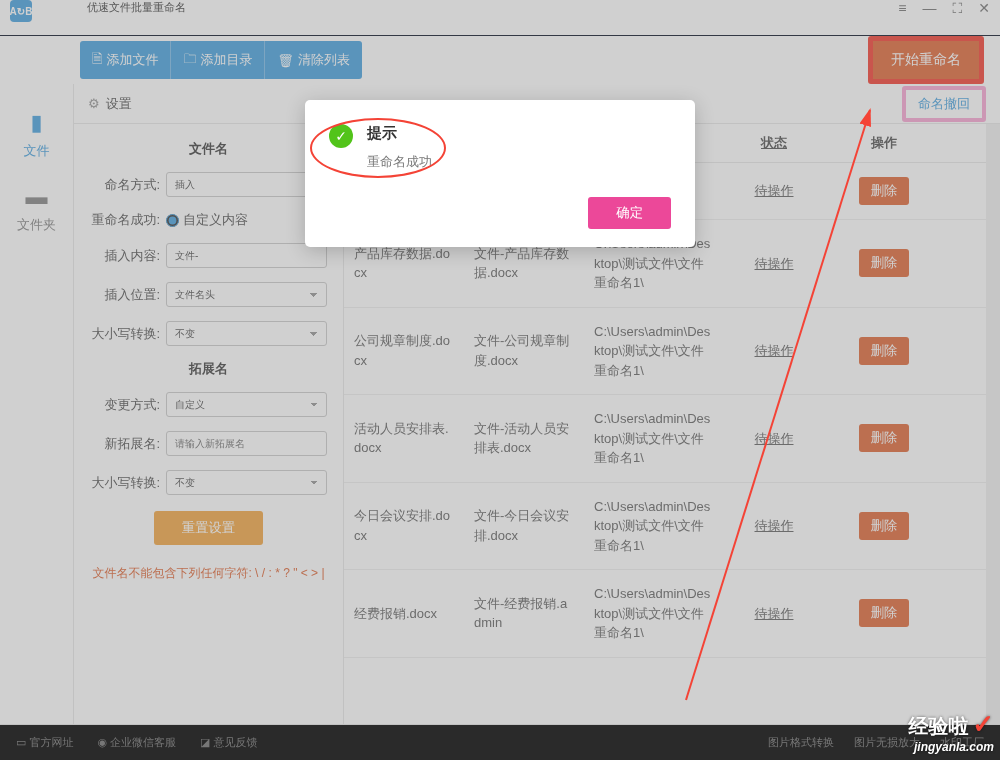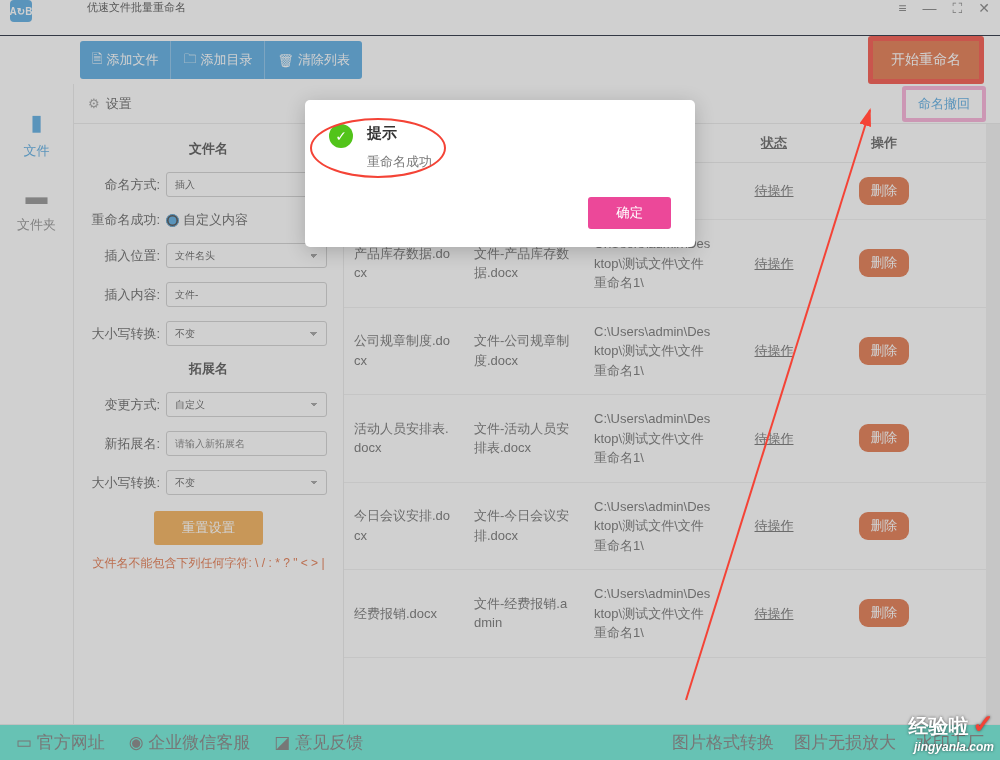--- a/index.html
+++ b/index.html
@@ -24,33 +24,33 @@
     .gear { margin-right: 6px; color: #999; }
     .undo-btn { margin-left: auto; border: 4px solid #f9a8d4; color: #4aa3df; padding: 5px 12px; border-radius: 3px; cursor: pointer; }
     .work-area { flex: 1; display: flex; overflow: hidden; }
     .left-panel { width: 270px; padding: 10px 16px; overflow-y: auto; border-right: 1px solid #e8e8e8; }
     .section-title { text-align: center; font-weight: bold; margin: 6px 0 14px; color: #444; }
     .field { display: flex; align-items: center; margin-bottom: 14px; gap: 6px; }
     .field-label { width: 70px; text-align: right; color: #555; flex-shrink: 0; }
     .input, .select { flex: 1; border: 1px solid #ccc; border-radius: 3px; padding: 6px 8px; font-size: 10px; background: #fff; color: #555; }
     .select { appearance: none; background-image: linear-gradient(45deg,transparent 50%,#999 50%),linear-gradient(135deg,#999 50%,transparent 50%); background-position: right 12px center, right 8px center; background-size: 4px 4px,4px 4px; background-repeat: no-repeat; padding-right: 24px; }
     .reset-btn { display: block; margin: 16px auto 10px; background: #f3a847; color: #fff; border: none; padding: 8px 28px; border-radius: 3px; cursor: pointer; }
-    .warning { text-align: center; color: #e06a3b; font-size: 12px; margin-top: 10px; }
+    .warning { text-align: center; color: #e06a3b; font-size: 12px; margin-top: 20px; }
     .radio-row { display: flex; align-items: center; gap: 4px; }
     .table-wrap { flex: 1; overflow-y: auto; position: relative; }
     .thead { display: flex; font-weight: bold; color: #555; padding: 10px 0; border-bottom: 1px solid #e8e8e8; position: sticky; top: 0; background: #fff; }
     .col-orig { width: 120px; padding: 0 10px; }
     .col-new { width: 120px; padding: 0 10px; }
     .col-path { width: 140px; padding: 0 10px; }
     .col-status { width: 100px; padding: 0 10px; text-align: center; text-decoration: underline; }
     .col-op { width: 120px; padding: 0 10px; text-align: center; }
     .trow { display: flex; align-items: center; padding: 14px 0; border-bottom: 1px solid #eee; color: #666; font-size: 13px; }
     .col-cell { word-break: break-all; line-height: 1.5; }
-    .del-btn { background: #e06a3b; color: #fff; border: none; padding: 5px 12px; border-radius: 9px; cursor: pointer; margin: 0 auto; display: block; }
-    .footer { height: 36px; border-top: 1px solid #e8e8e8; display: flex; align-items: center; padding: 0 16px; gap: 24px; color: #777; font-size: 17px; position: absolute; bottom: 0; left: 0; right: 0; background: #5eead4; }
+    .del-btn { background: #e06a3b; color: #fff; border: none; padding: 5px 12px; border-radius: 3px; cursor: pointer; margin: 0 auto; display: block; }
+    .footer { height: 36px; border-top: 1px solid #e8e8e8; display: flex; align-items: center; padding: 0 16px; gap: 24px; color: #777; font-size: 11px; position: absolute; bottom: 0; left: 0; right: 0; background: #000000; }
     .footer-right { margin-left: auto; display: flex; gap: 20px; }
     .overlay { position: absolute; inset: 0; background: rgba(120,120,120,0.35); display: flex; align-items: flex-start; justify-content: center; }
     .modal { background: #fff; border-radius: 5px; box-shadow: 0 4px 20px rgba(0,0,0,0.2); width: 390px; margin-top: 100px; padding: 24px 24px 18px; }
     .modal-header { display: flex; align-items: flex-start; gap: 14px; }
     .check-icon { width: 24px; height: 24px; border-radius: 50%; background: #52c41a; color: #fff; display: flex; align-items: center; justify-content: center; font-size: 14px; flex-shrink: 0; }
     .modal-title { font-size: 15px; font-weight: bold; color: #333; margin-bottom: 10px; }
     .modal-msg { color: #777; }
     .modal-footer { text-align: right; margin-top: 26px; }
     .ok-btn { background: #ec4899; color: #fff; border: none; padding: 7px 28px; border-radius: 3px; cursor: pointer; }
     .modal-circle { position: absolute; border: 2px solid #f44336; border-radius: 50%; width: 136px; height: 60px; left: 310px; top: 118px; pointer-events: none; }
@@ -124,26 +124,26 @@
           <select class="select"><option>插入</option></select>
         </div>
         <div class="field">
           <span class="field-label">重命名成功:</span>
           <div class="radio-row">
             <input type="radio" checked="" style="">
             <span>自定义内容</span>
           </div>
         </div>
         <div class="field">
+          <span class="field-label">插入内容:</span>
+          <input class="input" value="文件-" style="">
+        </div>
+        <div class="field">
           <span class="field-label">插入位置:</span>
           <select class="select"><option>文件名头</option></select>
-        </div>
-        <div class="field">
-          <span class="field-label">插入内容:</span>
-          <input class="input" value="文件-" style="">
         </div>
         <div class="field">
           <span class="field-label">大小写转换:</span>
           <select class="select"><option>不变</option></select>
         </div>
         <div class="section-title">拓展名</div>
         <div class="field">
           <span class="field-label">变更方式:</span>
           <select class="select"><option>自定义</option></select>
         </div>

